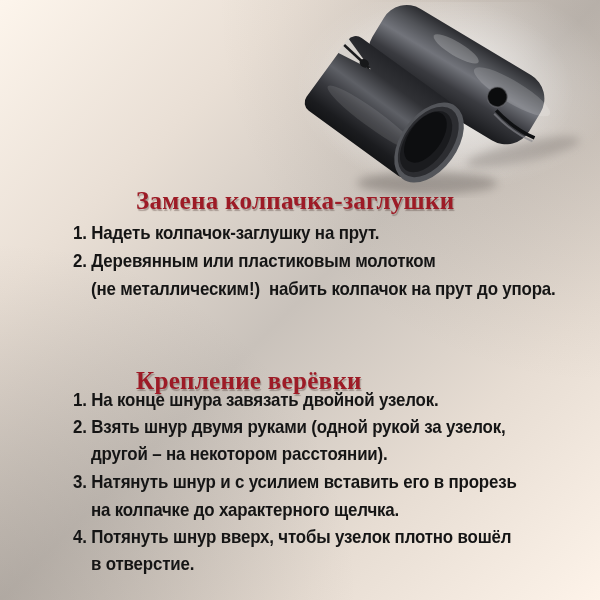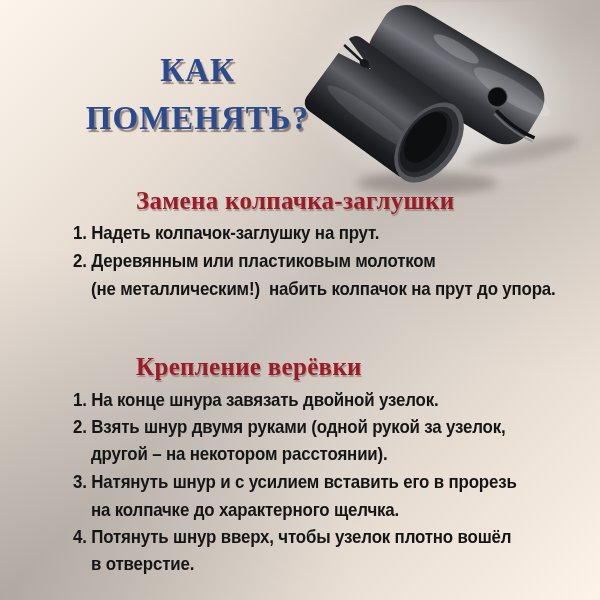--- a/index.html
+++ b/index.html
@@ -36,21 +36,21 @@
     font-family:"Liberation Serif",serif;
     font-weight:700;
     font-size:25px;line-height:30px;
     letter-spacing:.3px;
     color:#9d1b26;
     text-shadow:1px 1.5px 1px rgba(90,70,65,.40);
     white-space:pre;
     margin-left:40px;
   }
   .h1{top:186px;}
-  .h2{top:352px;}
+  .h2{top:366px;}
   .line{
     position:absolute;left:73px;
     font-weight:700;
     font-size:19px;line-height:28px;
     letter-spacing:-.2px;
     color:#151515;
     white-space:pre;
     transform:scaleX(.89);
     transform-origin:0 50%;
   }
@@ -59,24 +59,20 @@
   .s2a{top:386px;} .s2b{top:413px;} .s2c{top:440px;}
   .s2d{top:468px;} .s2e{top:496px;} .s2f{top:523px;} .s2g{top:550px;}
 </style>
 </head>
 <body>
 
 <div class="poster">
   <div class="vignette"></div>
   <div class="photo-glow"></div>
 
-  <div class="title">
-    <div>КАК</div>
-    <div>ПОМЕНЯТЬ?</div>
-  </div>
 
   <svg class="photo" width="305" height="196" viewBox="0 0 305 196">
     <defs>
       <linearGradient id="capGradL" gradientUnits="userSpaceOnUse" x1="0" y1="-45" x2="0" y2="45">
         <stop offset="0" stop-color="#232428"></stop>
         <stop offset="0.22" stop-color="#303135"></stop>
         <stop offset="0.45" stop-color="#5e6066"></stop>
         <stop offset="0.66" stop-color="#37383d"></stop>
         <stop offset="0.88" stop-color="#1b1c1f"></stop>
         <stop offset="1" stop-color="#141517"></stop>

